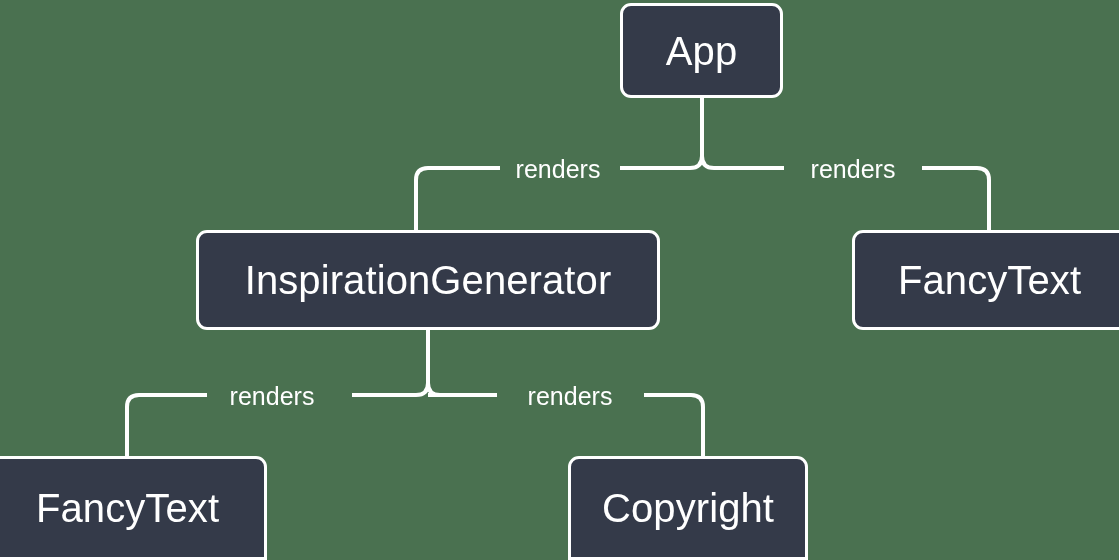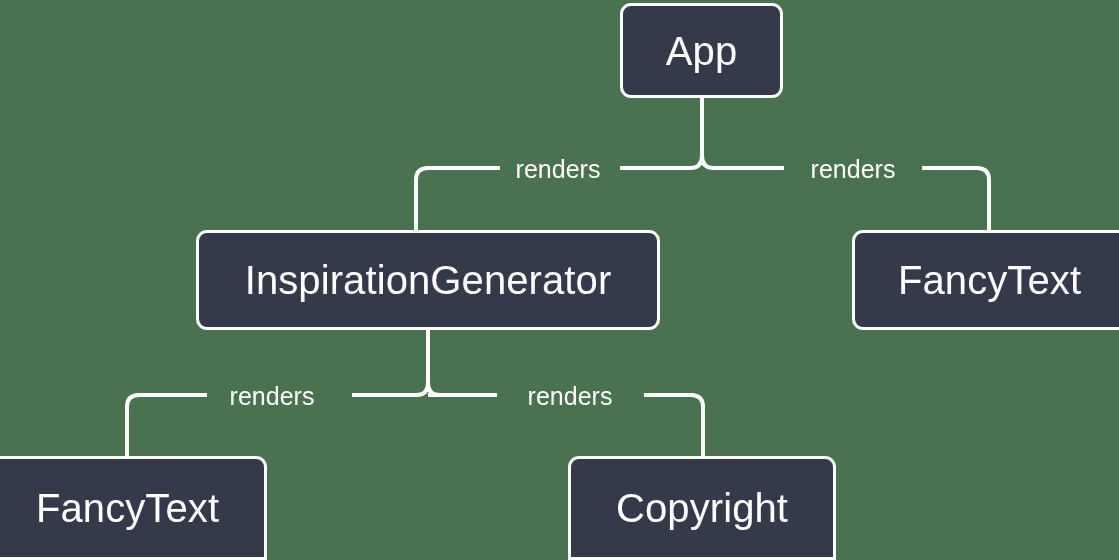--- a/index.html
+++ b/index.html
@@ -57,21 +57,21 @@
     white-space: nowrap;
     transform: translate(-50%, -50%);
   }
   
   #node-app        { left: 620px; top: 3px;   width: 163px; height: 95px;  font-size: 40px; }
   #node-inspgen    { left: 196px; top: 230px; width: 464px; height: 100px; font-size: 40px; }
   #node-fancy-right{ left: 852px; top: 230px; width: 275px; height: 100px; font-size: 40px;
                      border-top-right-radius: 0; border-bottom-right-radius: 0; }
   #node-fancy-left { left: -12px; top: 456px; width: 279px; height: 104px; font-size: 40px;
                      border-bottom-left-radius: 0; border-bottom-right-radius: 0; }
-  #node-copyright  { left: 568px; top: 456px; width: 268px; height: 104px; font-size: 40px;
+  #node-copyright  { left: 568px; top: 456px; width: 240px; height: 104px; font-size: 40px;
                      border-bottom-left-radius: 0; border-bottom-right-radius: 0; }
 </style>
 </head>
 <body>
 
 <div id="canvas">
 
   <div class="bg-layer"></div>
 
   <svg class="edges" width="1119" height="560" viewBox="0 0 1119 560" fill="none" stroke="#ffffff" stroke-width="4" stroke-linecap="butt" stroke-linejoin="round">

